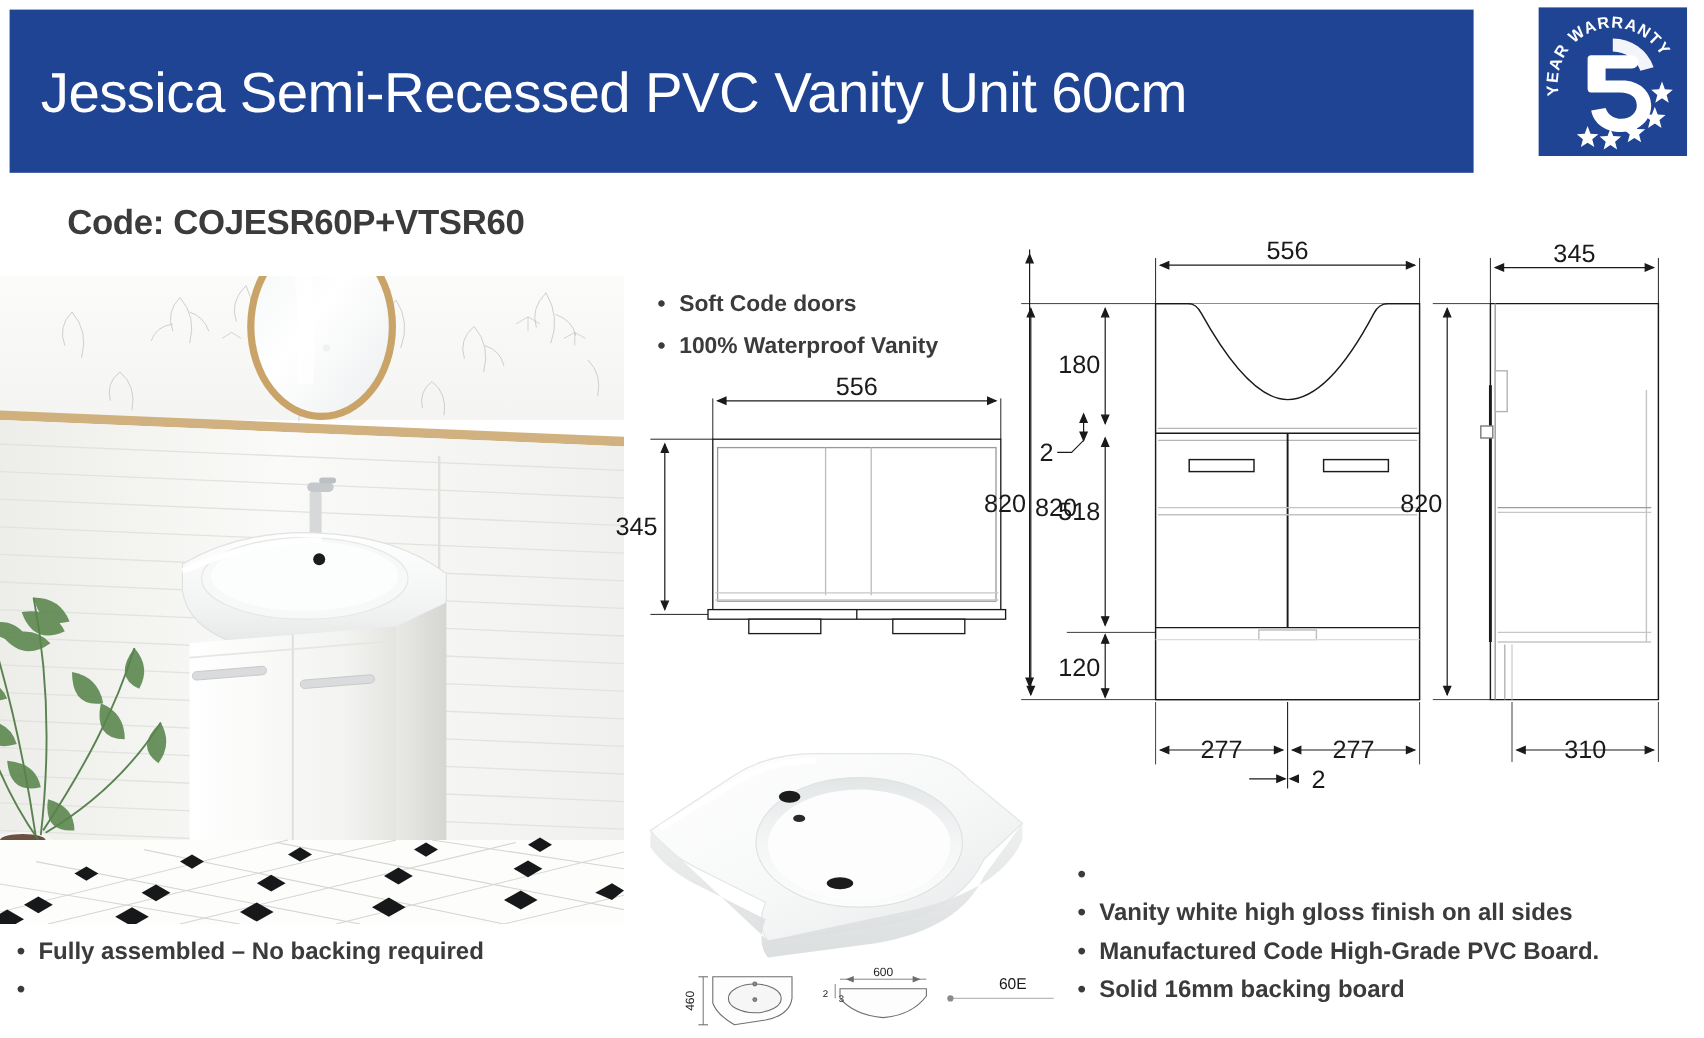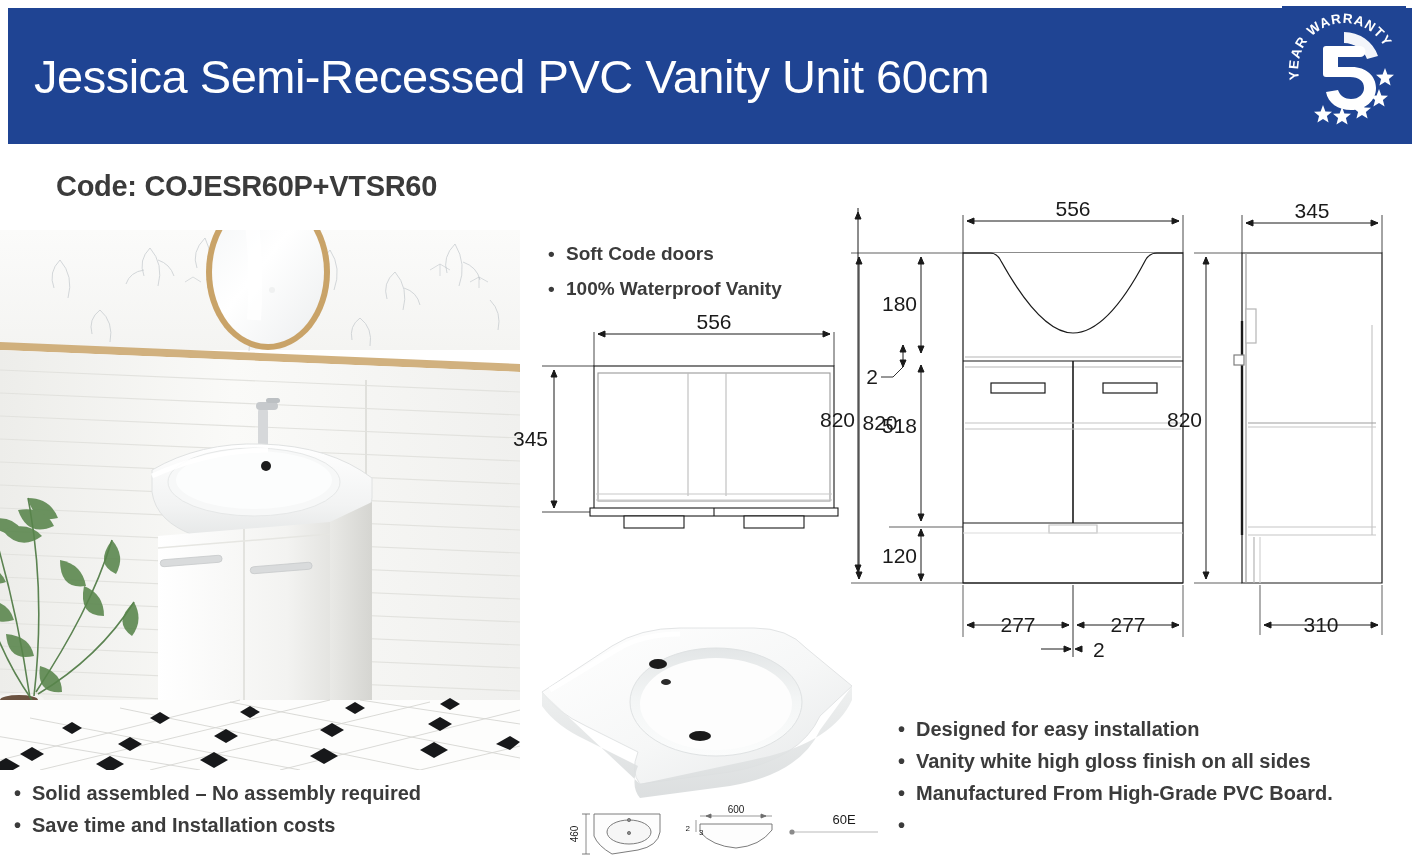--- a/index.html
+++ b/index.html
@@ -1,20 +1,20 @@
 <!DOCTYPE html>
 <html><head>
 <meta charset="utf-8">
 <style>
   html,body{margin:0;padding:0;background:#ffffff;}
   body{width:1420px;height:865px;position:relative;overflow:hidden;
        font-family:"Liberation Sans",sans-serif;color:#333;}
 
   
-  .header-band{position:absolute;left:8px;top:8px;width:1404px;height:136px;
+  .header-band{position:absolute;left:8px;top:8px;width:1220px;height:136px;
                background:#1f4493;display:flex;align-items:center;}
   .header-title{color:#ffffff;font-size:47px;font-weight:400;letter-spacing:-0.5px;
                 margin-left:26px;white-space:nowrap;line-height:1;}
 
   
   .badge{position:absolute;right:14px;top:6px;width:124px;height:124px;}
   .badge svg{display:block;}
 
   
   .code-line{position:absolute;left:24px;top:170px;font-size:29px;font-weight:bold;
@@ -561,37 +561,36 @@
       <path d="M232 30 L318 30"></path>
       <circle cx="232" cy="30" r="2.6" fill="#8a8a8a" stroke="none"></circle>
     </g>
     <text class="dimtxt" x="284" y="22" font-size="13" text-anchor="middle" fill="#5a5a5a" font-family="Liberation Serif, serif">60E</text>
   </svg>
 </div>
 
 <ul class="blist" id="bullets-left-bottom">
   <li>
     <span class="bdot">•</span>
-    <span>Solid assembled – No assembly required</span>
-  </li>
-  <li>
-    <span class="bdot">•</span>
-    <span>Save time and Installation costs</span>
+    <span>Fully assembled – No backing required</span>
+  </li>
+  <li>
+    <span class="bdot">•</span>
   </li>
 </ul>
 
 <ul class="blist" id="bullets-right-bottom">
   <li>
     <span class="bdot">•</span>
-    <span>Designed for easy installation</span>
   </li>
   <li>
     <span class="bdot">•</span>
     <span>Vanity white high gloss finish on all sides</span>
   </li>
   <li>
     <span class="bdot">•</span>
-    <span>Manufactured From High-Grade PVC Board.</span>
-  </li>
-  <li>
-    <span class="bdot">•</span>
+    <span>Manufactured Code High-Grade PVC Board.</span>
+  </li>
+  <li>
+    <span class="bdot">•</span>
+    <span>Solid 16mm backing board</span>
   </li>
 </ul>
 
 </body></html>

